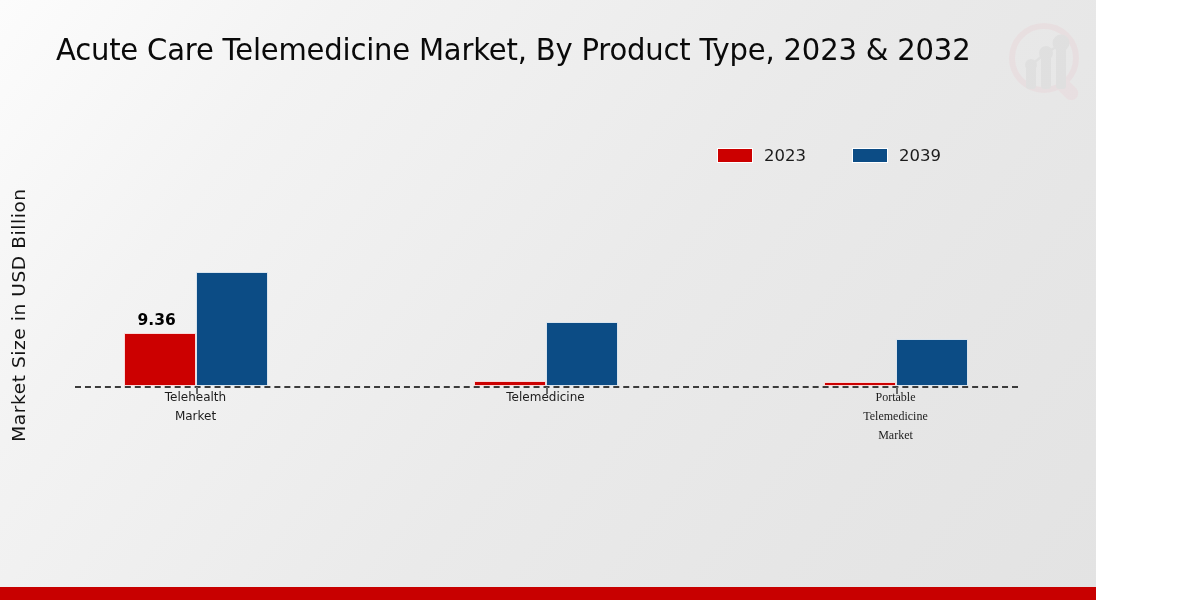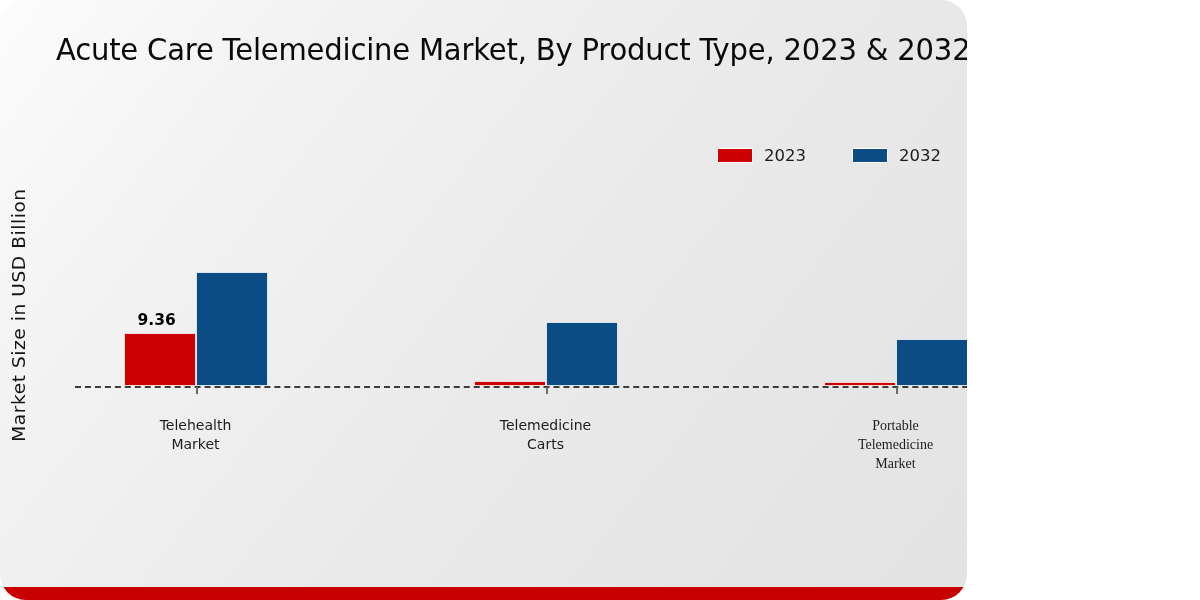--- a/index.html
+++ b/index.html
@@ -7,25 +7,24 @@
     padding: 0;
   }
   body {
     width: 1200px;
     height: 600px;
     overflow: hidden;
     font-family: "DejaVu Sans", sans-serif;
   }
   #canvas {
     position: relative;
-    width: 967px;
+    width: 1096px;
     height: 600px;
     background: linear-gradient(128deg, #fcfcfc 0%, #f3f3f3 22%, #eaeaea 55%, #e6e6e6 78%, #e3e3e3 100%);
     overflow: hidden;
-    border-radius: 26px;
   }
 
   
   #watermark {
     position: absolute;
     left: 1002px;
     top: 18px;
     width: 92px;
     height: 92px;
     opacity: 0.30;
@@ -129,24 +128,24 @@
   .tick-mark {
     position: absolute;
     width: 0;
     height: 7px;
     border-left: 2px solid #6a6a6a;
     top: 387px;
   }
 
   .tick-label {
     position: absolute;
-    top: 416px;
+    top: 388px;
     width: 190px;
     text-align: center;
-    font-size: 14px;
+    font-size: 12px;
     line-height: 19px;
     color: #1c1c1c;
     font-family: "DejaVu Sans", sans-serif;
   }
 
   
   #footer-bar {
     position: absolute;
     left: 0;
     top: 587px;
@@ -177,42 +176,41 @@
 
   <div id="chart-title">Acute Care Telemedicine Market, By Product Type, 2023 &amp; 2032</div>
 
   <div id="legend">
     <div class="legend-item">
       <span class="legend-swatch" id="sw0" style="background: rgb(204, 0, 0);"></span>
       <span class="legend-label">2023</span>
     </div>
     <div class="legend-item">
       <span class="legend-swatch" id="sw1" style="background: rgb(12, 76, 133);"></span>
-      <span class="legend-label">2032</span>
+      <span class="legend-label">2039</span>
     </div>
   </div>
 
   <div id="y-axis-title">Market Size in USD Billion</div>
 
   <div id="plot">
     <div id="axis-line"></div>
   <div class="bar bar-2023" style="left: 123.5px; width: 72px; height: 53px; top: 333px;"></div>
       <div class="bar-value" style="left: 137.5px; top: 311px;">9.36</div>
       <div class="bar bar-2032" style="left: 195.5px; width: 72px; height: 114px; top: 272px;"></div>
       <div class="tick-mark" style="left: 195.5px;"></div>
       <div class="tick-label" style="left: 100.5px;">
         <div>Telehealth</div>
         <div>Market</div>
       </div>
       <div class="bar bar-2023" style="left: 473.5px; width: 72px; height: 5px; top: 381px;"></div>
       <div class="bar bar-2032" style="left: 545.5px; width: 72px; height: 64px; top: 322px;"></div>
       <div class="tick-mark" style="left: 545.5px;"></div>
       <div class="tick-label" style="left: 450.5px;">
         <div>Telemedicine</div>
-        <div>Carts</div>
       </div>
       <div class="bar bar-2023" style="left: 823.5px; width: 72px; height: 4px; top: 382px;"></div>
       <div class="bar bar-2032" style="left: 895.5px; width: 72px; height: 47px; top: 339px;"></div>
       <div class="tick-mark" style="left: 895.5px;"></div>
       <div class="tick-label" style="left: 800.5px; font-family: Liberation Serif, serif;">
         <div>Portable</div>
         <div>Telemedicine</div>
         <div>Market</div>
       </div>
     </div>

